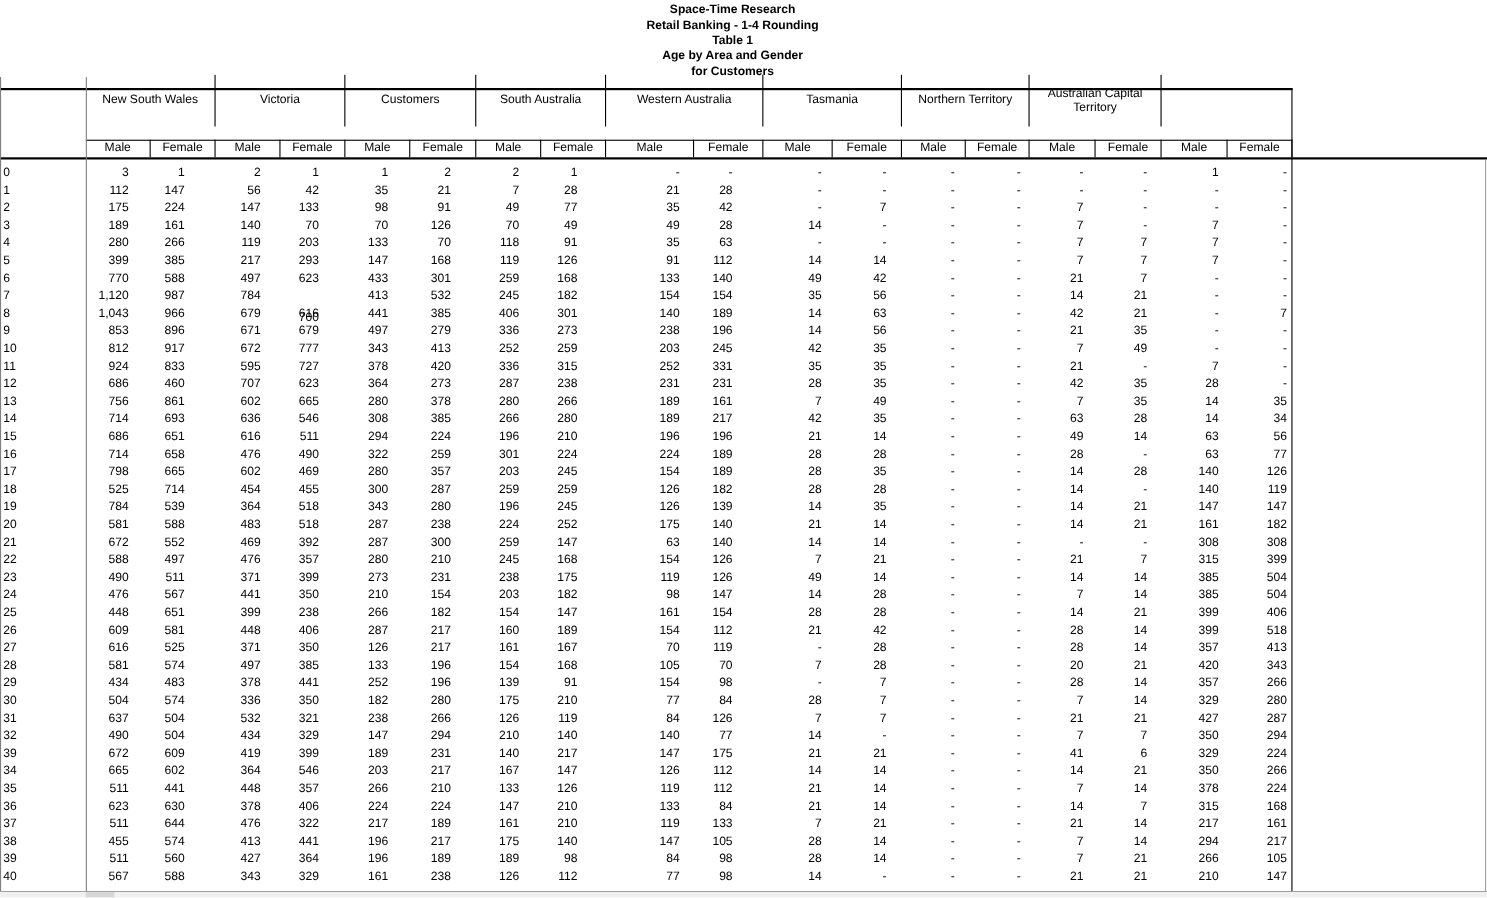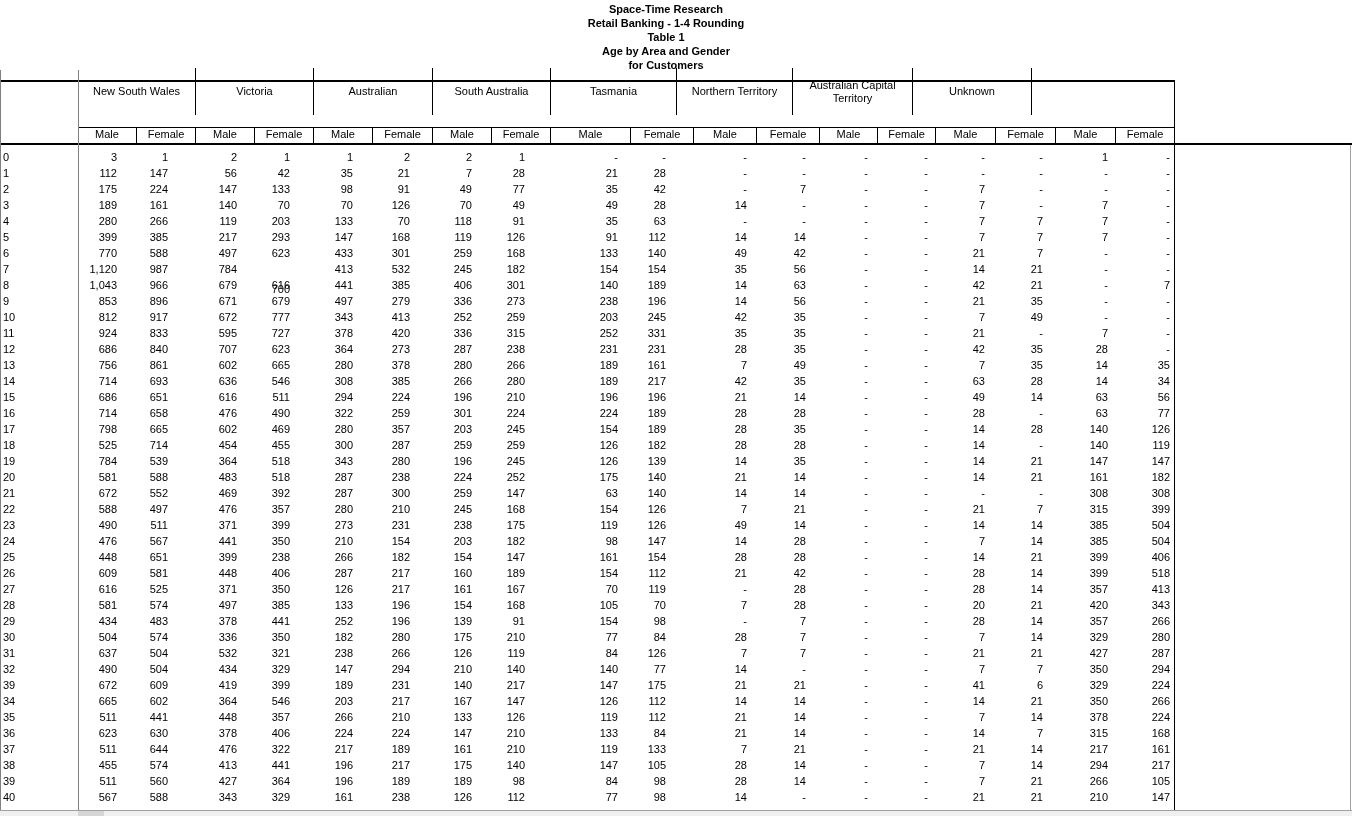--- a/index.html
+++ b/index.html
@@ -53,36 +53,36 @@
 </div>
 
 <div id="groups-row">
     <div class="group-cell" style="width: 118px;">
       <span>New South Wales</span>
     </div>
     <div class="group-cell" style="width: 118px;">
       <span>Victoria</span>
     </div>
     <div class="group-cell" style="width: 119px;">
-      <span>Australian</span>
+      <span>Customers</span>
     </div>
     <div class="group-cell" style="width: 118px;">
       <span>South Australia</span>
     </div>
+    <div class="group-cell" style="width: 143px;">
+      <span>Western Australia</span>
+    </div>
     <div class="group-cell" style="width: 126px;">
       <span>Tasmania</span>
     </div>
     <div class="group-cell" style="width: 116px;">
       <span>Northern Territory</span>
     </div>
     <div class="group-cell" style="width: 120px;">
       <span>Australian Capital Territory</span>
-    </div>
-    <div class="group-cell" style="width: 119px;">
-      <span>Unknown</span>
     </div>
   </div>
 <div id="sub-row">
     <div class="sub-cell" style="width: 59px;">Male</div>
     <div class="sub-cell" style="width: 59px;">Female</div>
     <div class="sub-cell" style="width: 59px;">Male</div>
     <div class="sub-cell" style="width: 59px;">Female</div>
     <div class="sub-cell" style="width: 59px;">Male</div>
     <div class="sub-cell" style="width: 60px;">Female</div>
     <div class="sub-cell" style="width: 59px;">Male</div>
@@ -348,21 +348,21 @@
       <div class="value-cell" style="width: 58px; padding-right: 10px;">-</div>
       <div class="value-cell" style="width: 58px; padding-right: 8px;">-</div>
       <div class="value-cell" style="width: 60px; padding-right: 11px;">21</div>
       <div class="value-cell" style="width: 60px; padding-right: 13px;">-</div>
       <div class="value-cell" style="width: 60px; padding-right: 8px;">7</div>
       <div class="value-cell" style="width: 59px; padding-right: 5px;">-</div>
     </div>
     <div class="row">
       <div class="age-cell">12</div>
       <div class="value-cell" style="width: 59px; padding-right: 20px;">686</div>
-      <div class="value-cell" style="width: 59px; padding-right: 28px;">840</div>
+      <div class="value-cell" style="width: 59px; padding-right: 28px;">460</div>
       <div class="value-cell" style="width: 59px; padding-right: 18px;">707</div>
       <div class="value-cell" style="width: 59px; padding-right: 24px;">623</div>
       <div class="value-cell" style="width: 59px; padding-right: 20px;">364</div>
       <div class="value-cell" style="width: 60px; padding-right: 23px;">273</div>
       <div class="value-cell" style="width: 59px; padding-right: 20px;">287</div>
       <div class="value-cell" style="width: 59px; padding-right: 26px;">238</div>
       <div class="value-cell" style="width: 80px; padding-right: 13px;">231</div>
       <div class="value-cell" style="width: 63px; padding-right: 28px;">231</div>
       <div class="value-cell" style="width: 63px; padding-right: 10px;">28</div>
       <div class="value-cell" style="width: 63px; padding-right: 14px;">35</div>

